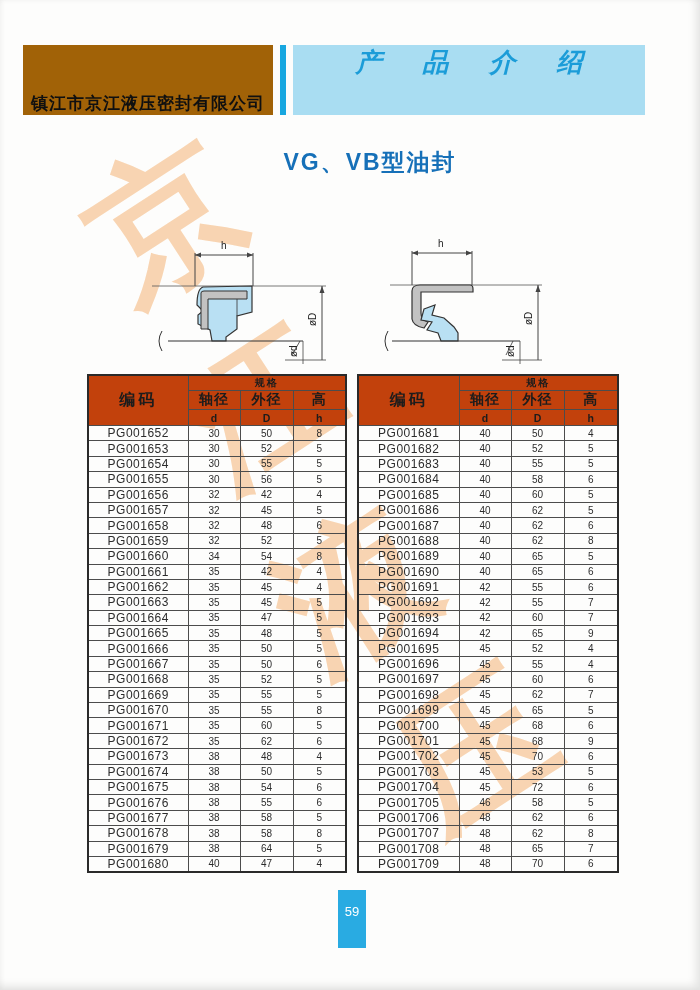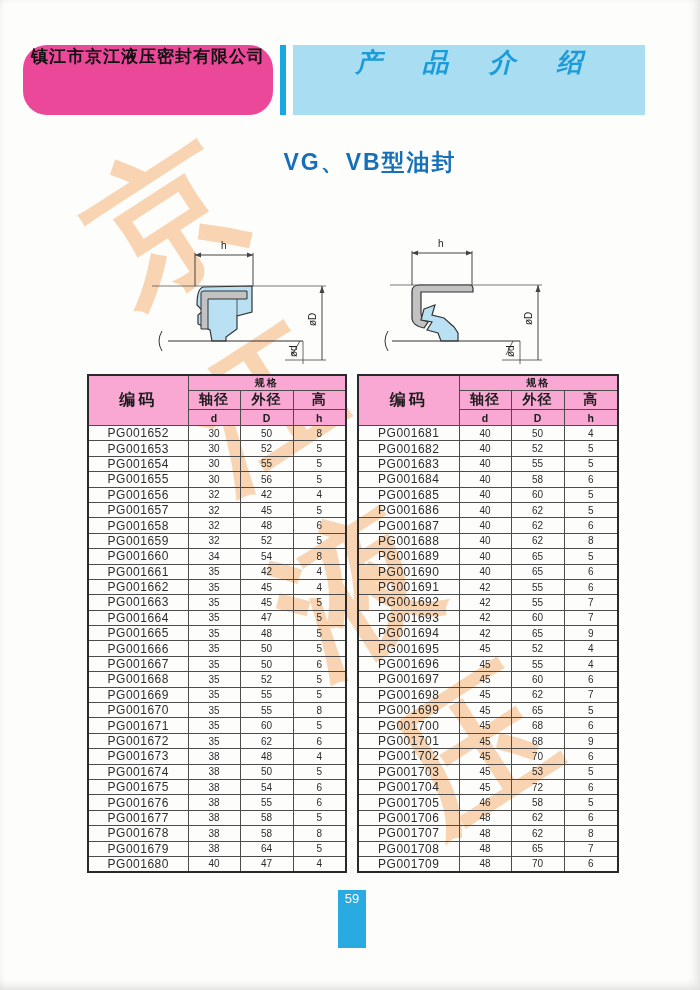--- a/index.html
+++ b/index.html
@@ -12,21 +12,21 @@
   
   .wm {
     position:absolute; z-index:1; font-size:150px; font-weight:bold;
     color:#f7cba0; opacity:0.8; transform:rotate(-33deg);
     font-family:"DejaVu Sans", sans-serif; line-height:1;
     user-select:none; pointer-events:none;
   }
   
   .hdr-left {
     position:absolute; z-index:3; left:23px; top:45px; width:250px; height:70px;
-    background:#ec4899; display:flex; align-items:flex-start; justify-content:center;border-radius:24px;
+    background:#a16207; display:flex; align-items:flex-end; justify-content:center;
   }
   .hdr-left .company {
     color:#101010; font-size:17px; font-weight:bold; letter-spacing:1px;
     font-family:"DejaVu Serif", serif; white-space:nowrap;
   }
   .hdr-stripe {
     position:absolute; z-index:3; left:280px; top:45px; width:6px; height:70px; background:#18a7e0;
   }
   .hdr-right {
     position:absolute; z-index:3; left:293px; top:45px; width:352px; height:70px;
@@ -49,31 +49,31 @@
     border-collapse:collapse; table-layout:fixed; background:transparent;
     font-size:10px; color:#2c2c2c;
   }
   .spec-table.left  { left:87px;  width:258px; }
   .spec-table.right { left:357px; width:260px; }
   .spec-table th, .spec-table td {
     border:1px solid #4c4c4c; text-align:center; vertical-align:middle;
     padding:0; font-weight:normal; overflow:hidden; white-space:nowrap;
   }
   .spec-table { border:2px solid #2a2a2a; }
-  .spec-table thead th { background:#f9a8d4; font-weight:bold; color:#1c1c1c;text-align:center; }
+  .spec-table thead th { background:#c2410c; font-weight:bold; color:#1c1c1c;text-align:center; }
   .row-spec   th { height:13px; font-size:10px; letter-spacing:2px; }
   .row-names  th { height:17px; font-size:14px; letter-spacing:1px; }
   .row-dDh    th { height:16px; font-size:10.5px; font-weight:bold; }
   .spec-table th.code-head { font-size:16px; letter-spacing:3px; }
   .spec-table tbody td { height:15.4px; font-size:10px; background:transparent; }
   .spec-table tbody td:first-child { font-size:12px; letter-spacing:0.5px; }
   
   .page-num {
     position:absolute; z-index:3; left:338px; top:890px; width:28px; height:58px;
-    background:#29abe2; color:#fff; font-size:13px; text-align:center; padding-top:1px;
+    background:#29abe2; color:#fff; font-size:13px; text-align:center; padding-top:14px;
   }
   .dim-label { font-family:"Liberation Sans", sans-serif; font-size:10px; fill:#222; }
 </style>
 </head>
 <body>
 
 <div class="page">
 
   <div class="wm" style="left:90px; top:145px;">京</div>
   <div class="wm" style="left:185px; top:330px;">江</div>

